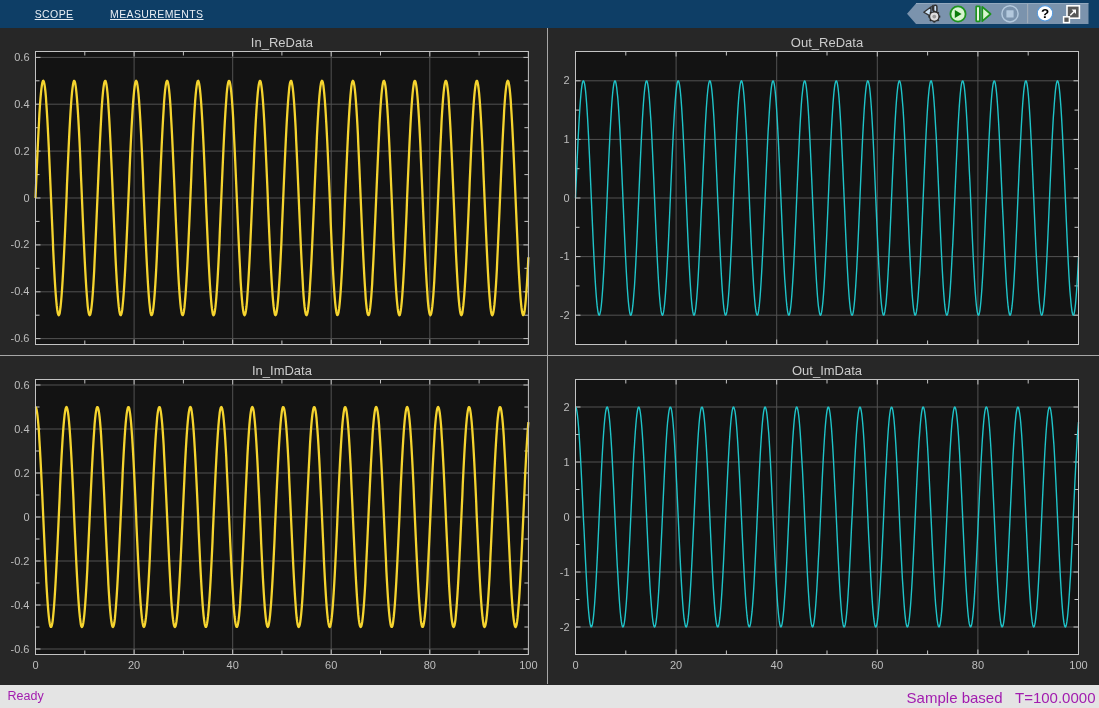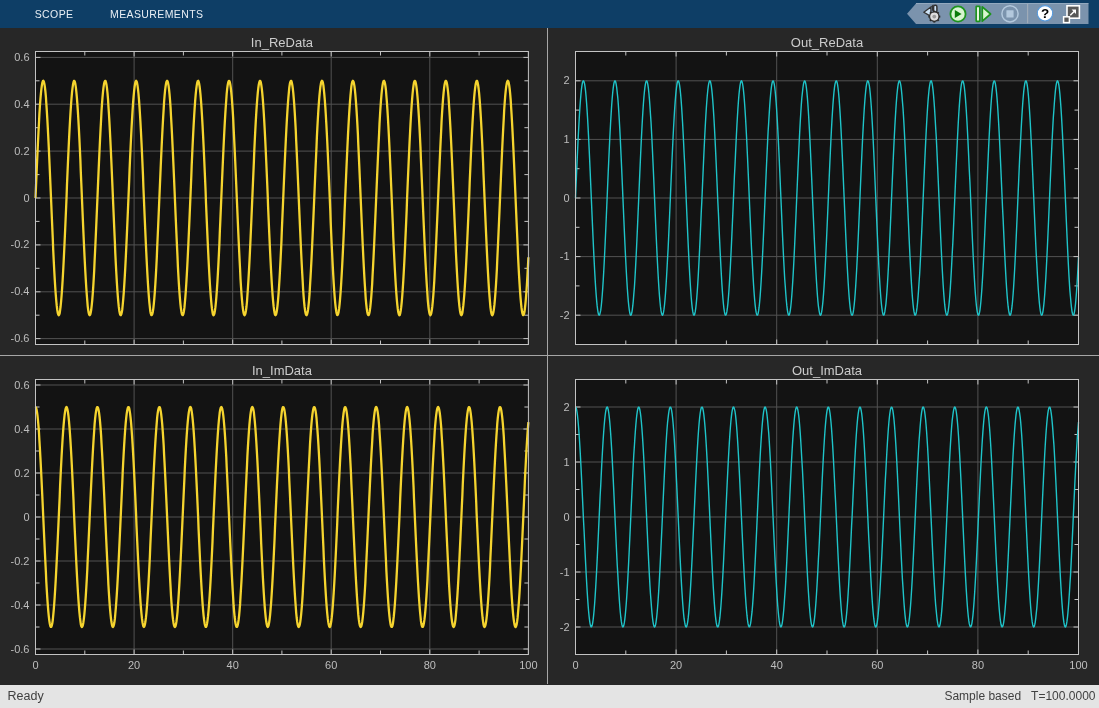--- a/index.html
+++ b/index.html
@@ -1,22 +1,22 @@
 <!DOCTYPE html>
 <html><head><meta charset="utf-8"><style>
 html,body{margin:0;padding:0;width:1099px;height:708px;overflow:hidden;background:#272727;font-family:"Liberation Sans",sans-serif;}
 svg,div,span{transform:translateZ(0);}
 #toolbar{position:absolute;left:0;top:0;width:1099px;height:28px;background:#0e3e66;}
-.tab{position:absolute;top:0;height:20px;line-height:28px;color:#e8eef4;font-size:10.5px;letter-spacing:0.4px;}
+.tab{position:absolute;top:0;height:20px;line-height:28px;color:#e8eef4;font-size:10.5px;letter-spacing:0.4px;text-decoration:underline;}
 #content{position:absolute;left:0;top:28px;width:1099px;height:656px;background:#272727;}
 #vdiv{position:absolute;left:547px;top:28px;width:1px;height:656px;background:#a6a6a6;}
 #hdiv{position:absolute;left:0;top:355px;width:1099px;height:1px;background:#a6a6a6;}
-#statusbar{position:absolute;left:0;top:685px;width:1099px;height:23px;background:#e4e4e4;color:#404040;font-size:13px;}
+#statusbar{position:absolute;left:0;top:685px;width:1099px;height:23px;background:#e4e4e4;color:#a21caf;font-size:13px;}
 #ready{position:absolute;left:7.5px;top:4px;font-size:12.5px;}
-#sright{position:absolute;right:3.5px;top:4px;font-size:12px;}
+#sright{position:absolute;right:3.5px;top:4px;font-size:15px;}
 </style></head>
 <body>
 <div id="content"></div>
 <svg width="547" height="327" viewBox="0 0 547 327" style="position:absolute;left:0px;top:28px">
     <rect x="35.5" y="23.5" width="492.9" height="293.0" fill="#131313"></rect>
     <line x1="134.1" y1="23.5" x2="134.1" y2="316.5" stroke="#525252" stroke-width="1"></line>
     <line x1="232.7" y1="23.5" x2="232.7" y2="316.5" stroke="#525252" stroke-width="1"></line>
     <line x1="331.2" y1="23.5" x2="331.2" y2="316.5" stroke="#525252" stroke-width="1"></line>
     <line x1="429.8" y1="23.5" x2="429.8" y2="316.5" stroke="#525252" stroke-width="1"></line>
     <line x1="35.5" y1="310.6" x2="528.4" y2="310.6" stroke="#525252" stroke-width="1"></line>

